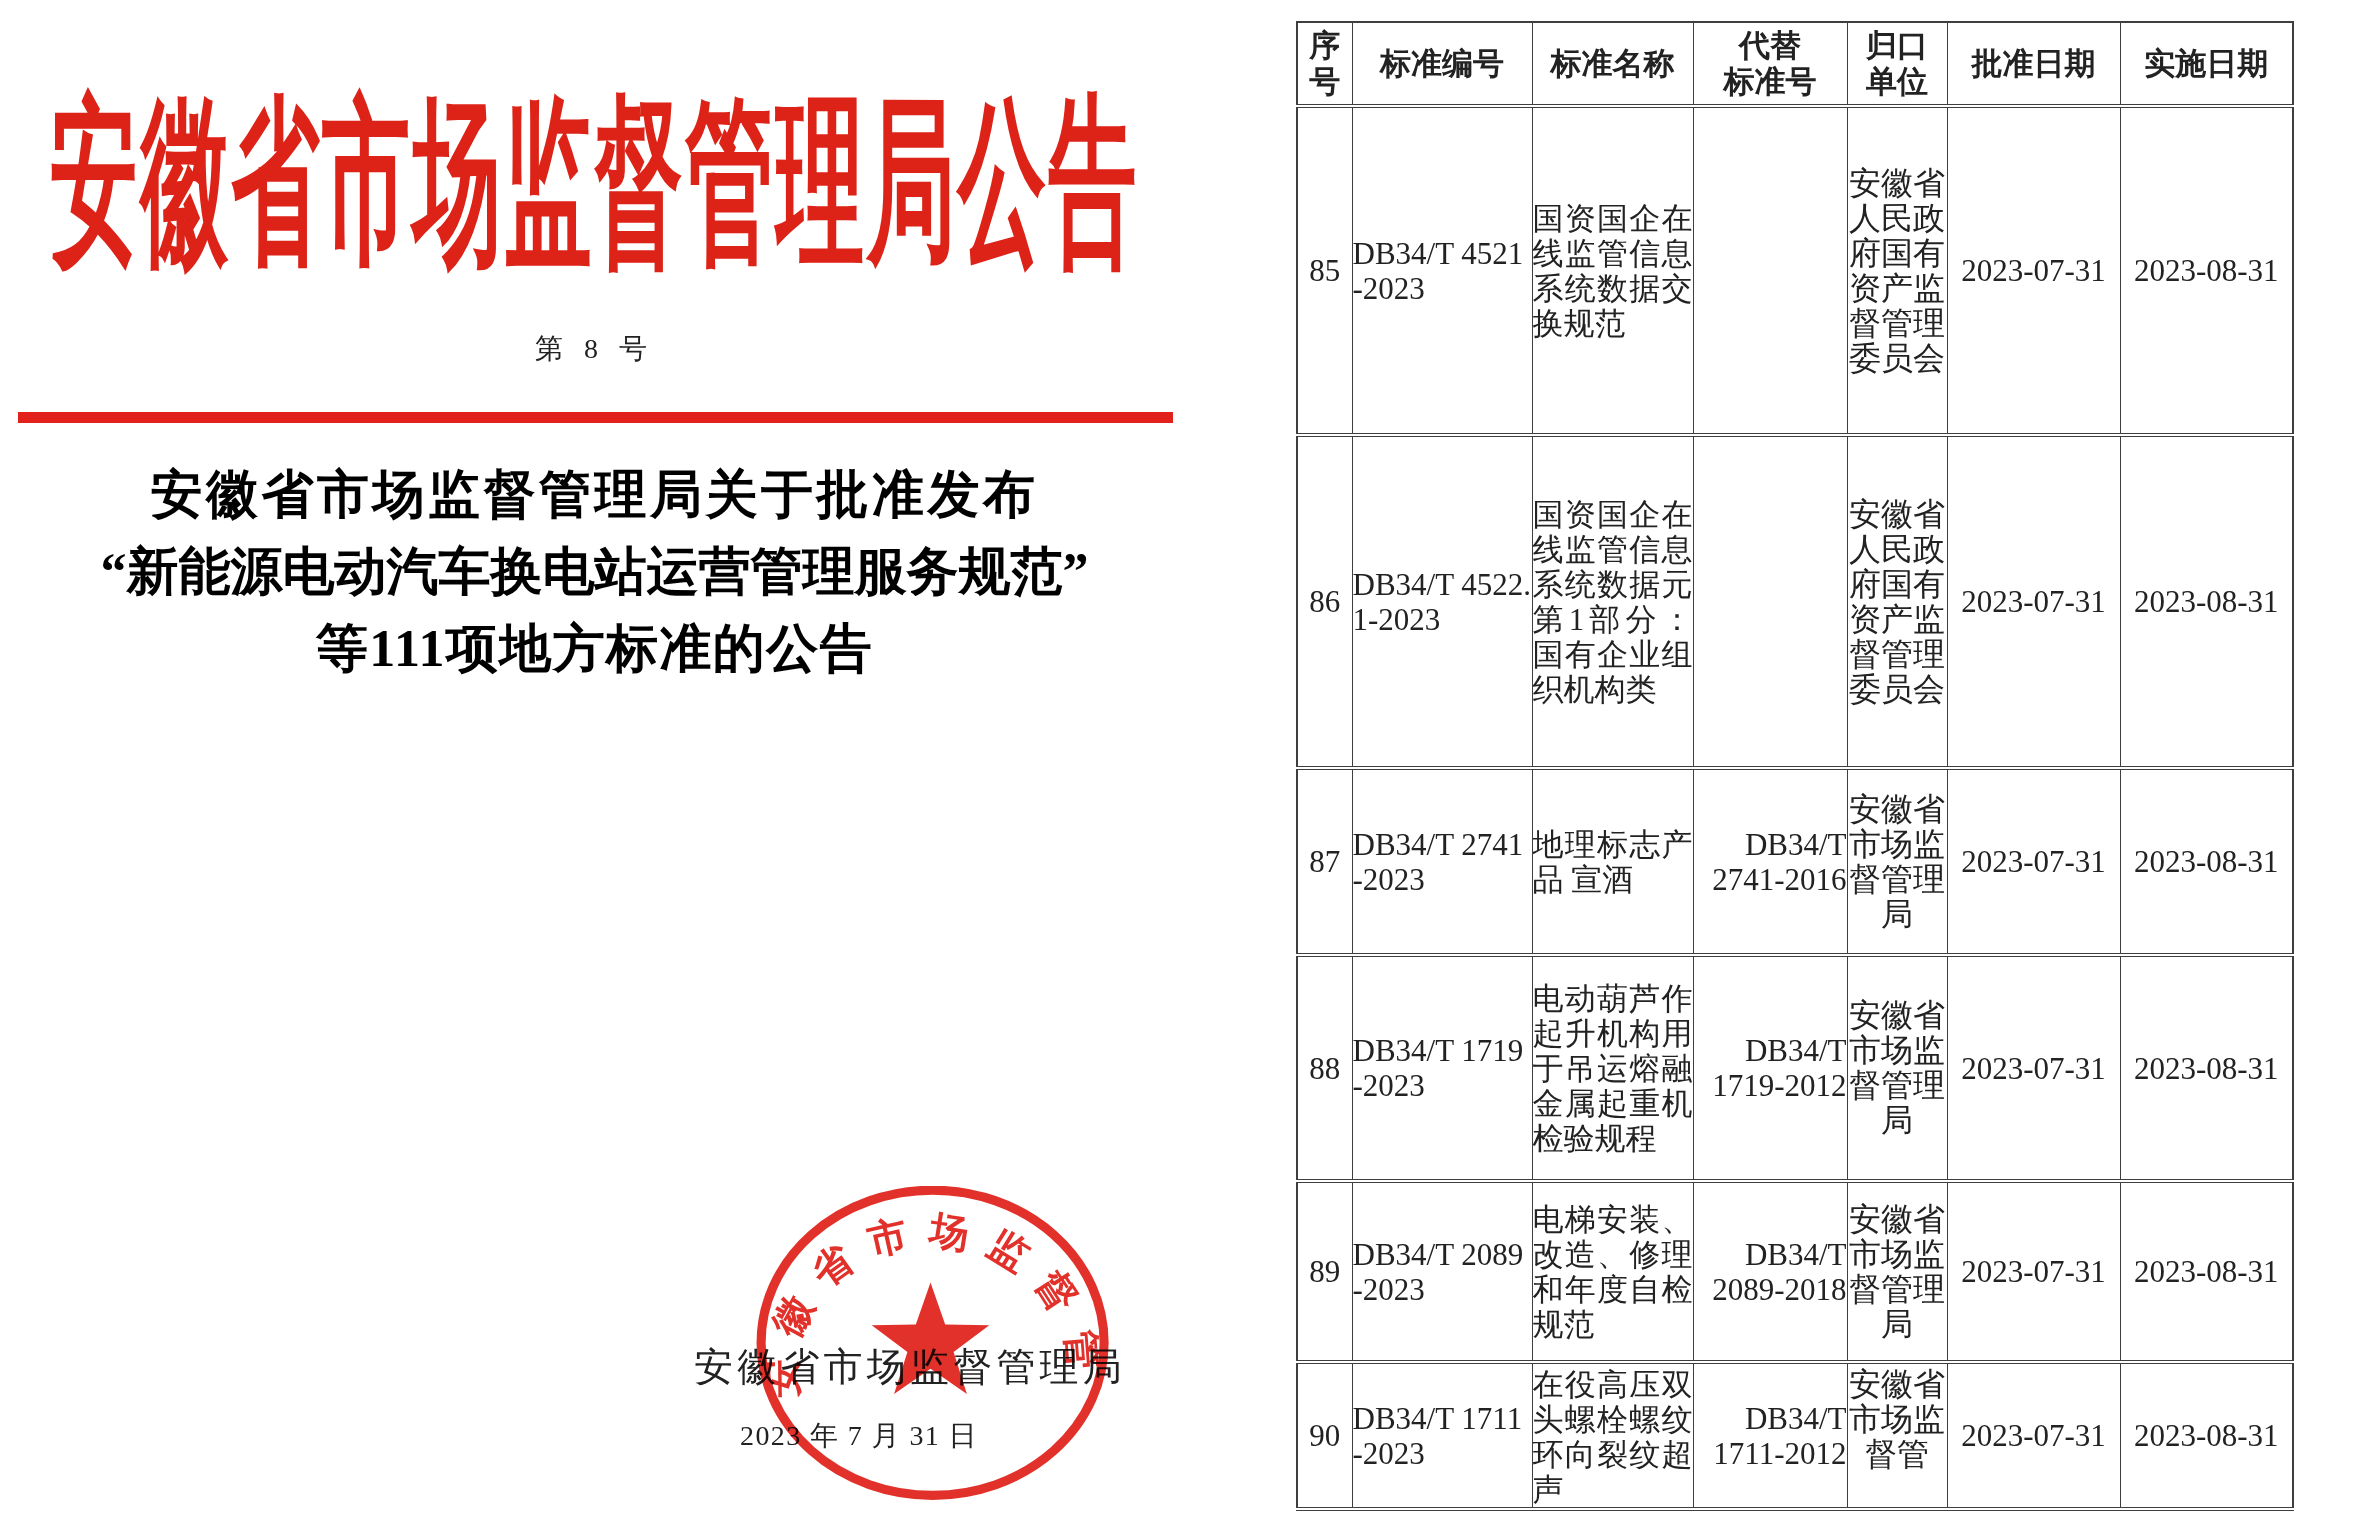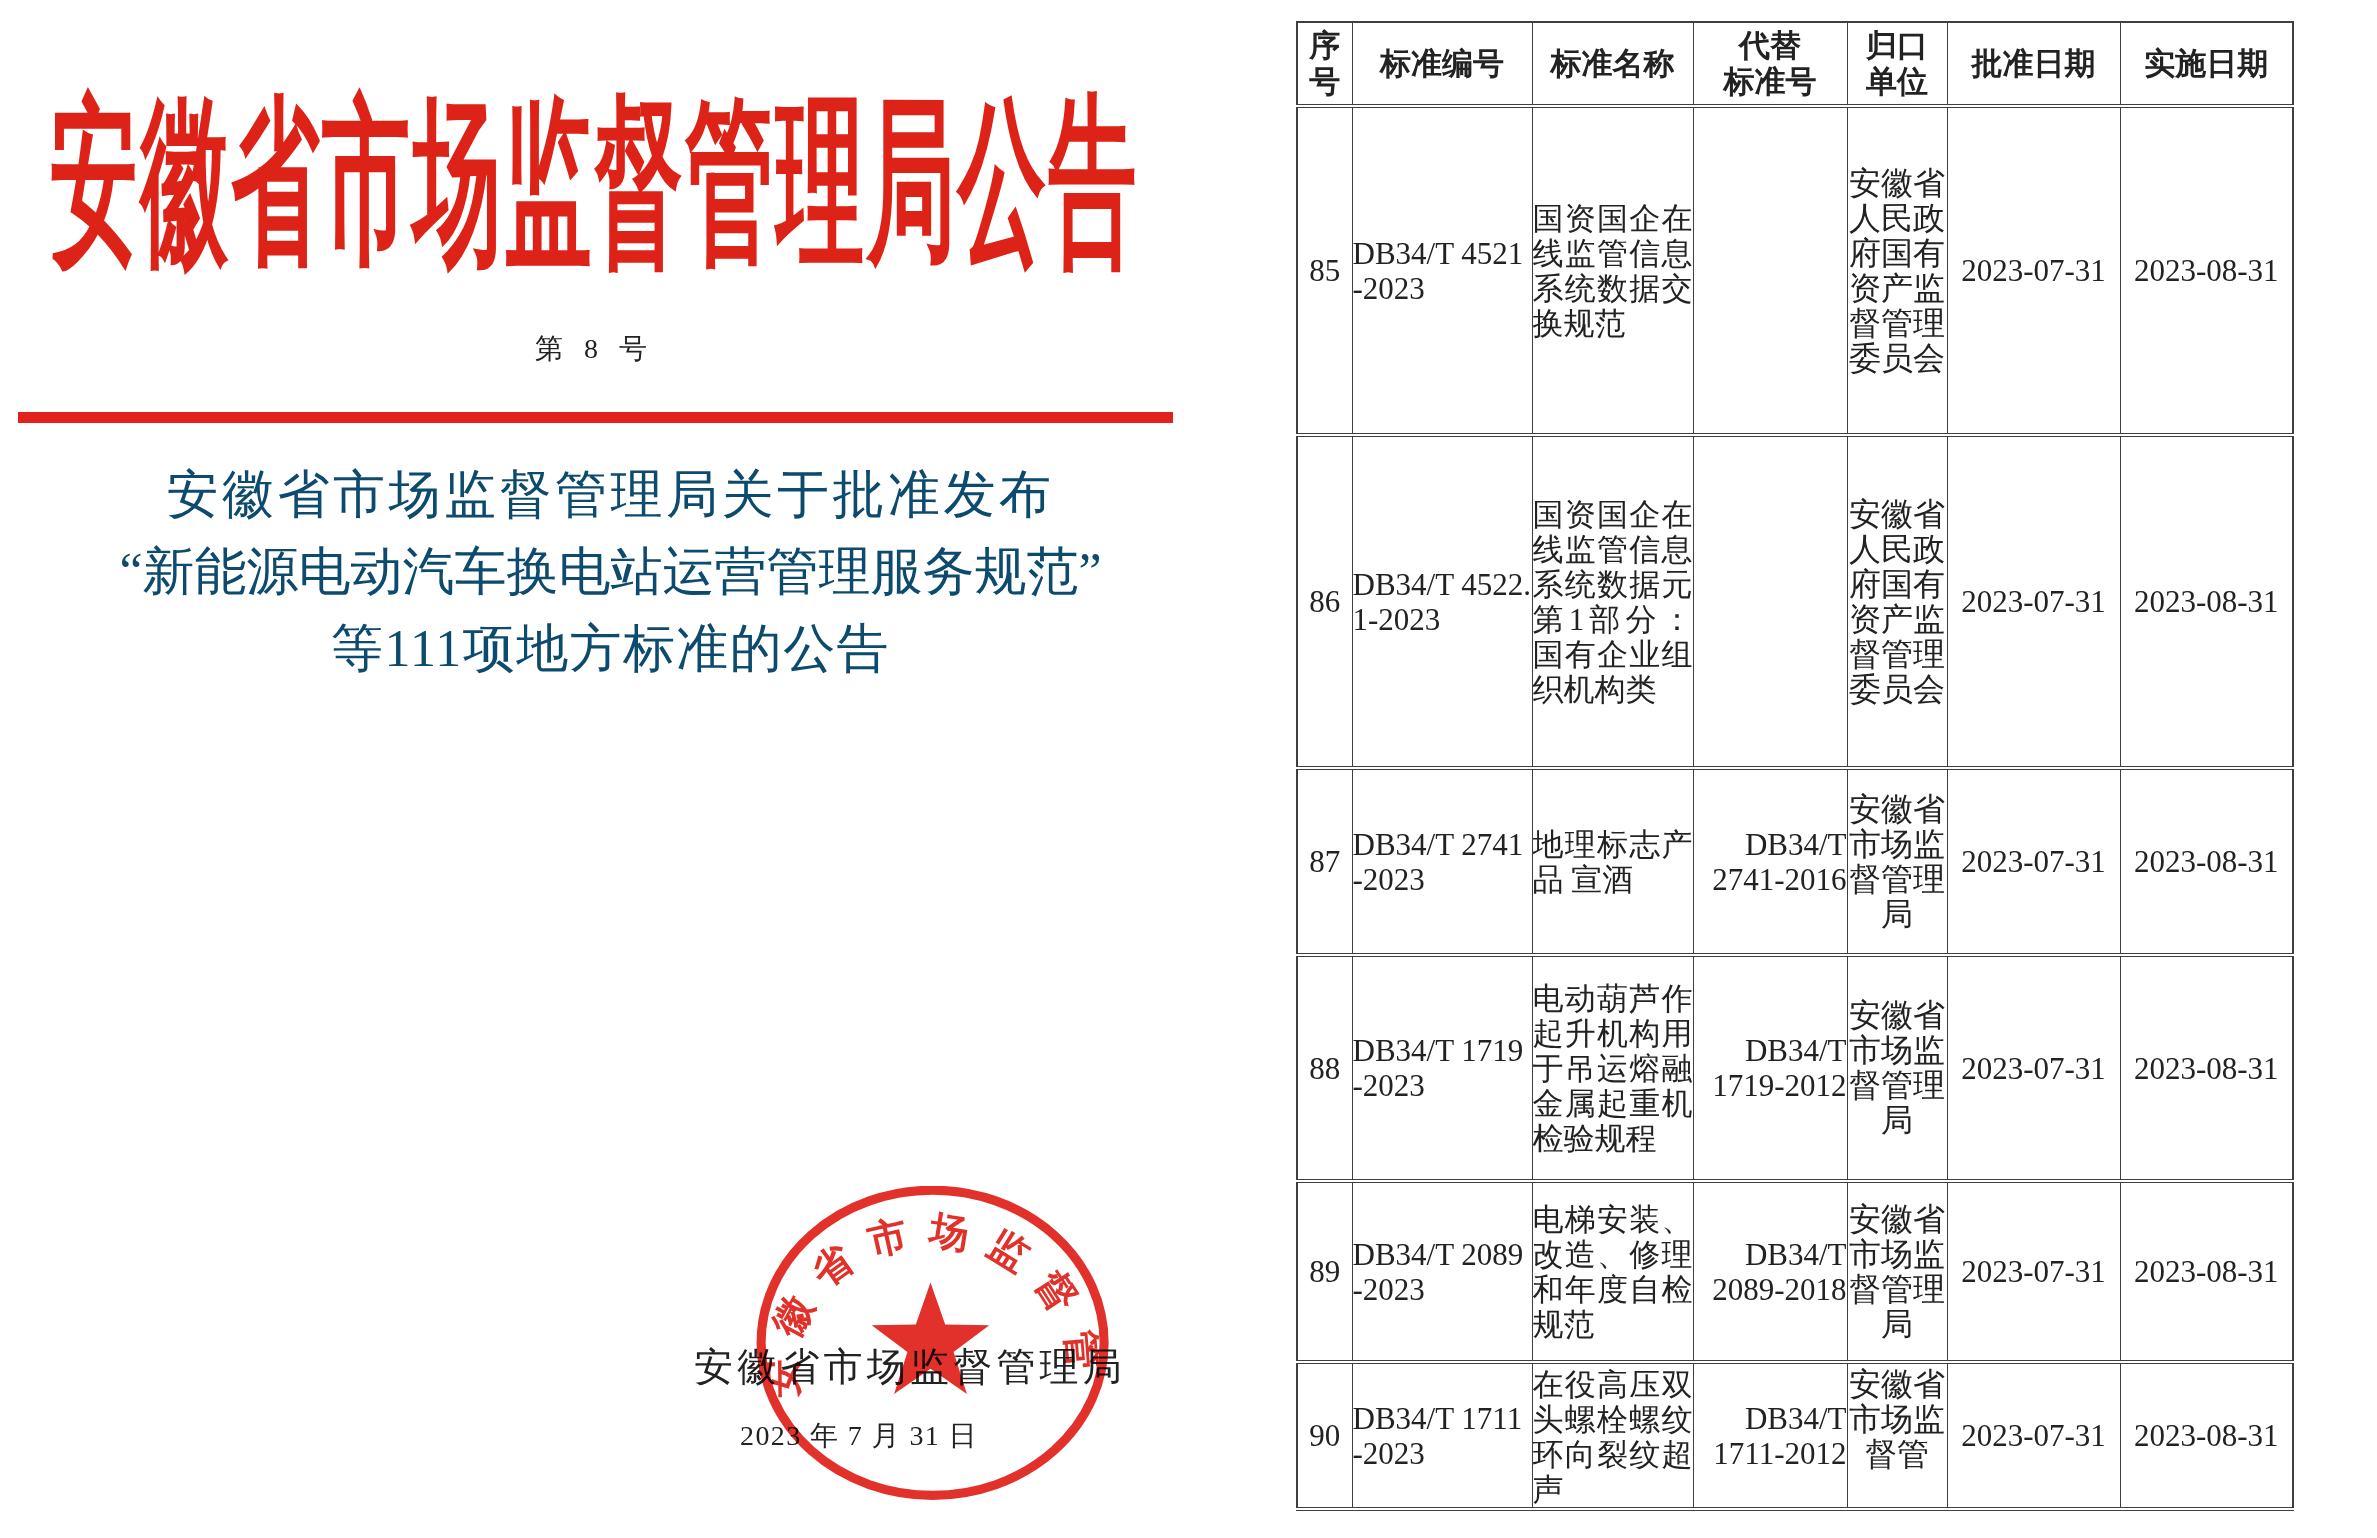--- a/index.html
+++ b/index.html
@@ -12,21 +12,21 @@
   .doc-title{position:absolute;top:62px;left:0;width:1189px;text-align:center;
     font-size:88px;font-weight:bold;color:#dd2318;letter-spacing:2.8px;white-space:nowrap;
     transform:scaleY(2.05);transform-origin:top center;}
 
   .issue-no{position:absolute;top:330px;left:0;width:1189px;text-align:center;
     font-size:28px;letter-spacing:7px;color:#222;}
 
   .red-rule{position:absolute;top:412px;left:18px;width:1155px;height:11.2px;background:#e2211c;}
 
   .heading{position:absolute;top:456px;left:0;width:1189px;text-align:center;
-    font-size:52px;font-weight:normal;line-height:77px;color:#0c4a6e;margin-left:16px;}
+    font-size:52px;font-weight:bold;line-height:77px;color:#000000;}
   .heading .h-line1{letter-spacing:3.5px;}
   .heading .h-line2{letter-spacing:0px;}
   .heading .h-line3{letter-spacing:1.4px;}
 
   .body-text{position:absolute;top:782px;left:0;width:1189px;font-size:38px;line-height:79px;color:#222;}
   .body-text div{white-space:nowrap;}
   .b-line1{padding-left:78px;letter-spacing:5.6px;}
   .b-line2{position:relative;left:-15.4px;letter-spacing:0.7px;}
   .b-line3{padding-left:78px;letter-spacing:4.9px;}
   .b-line4{position:relative;left:-15.4px;letter-spacing:1.4px;}

